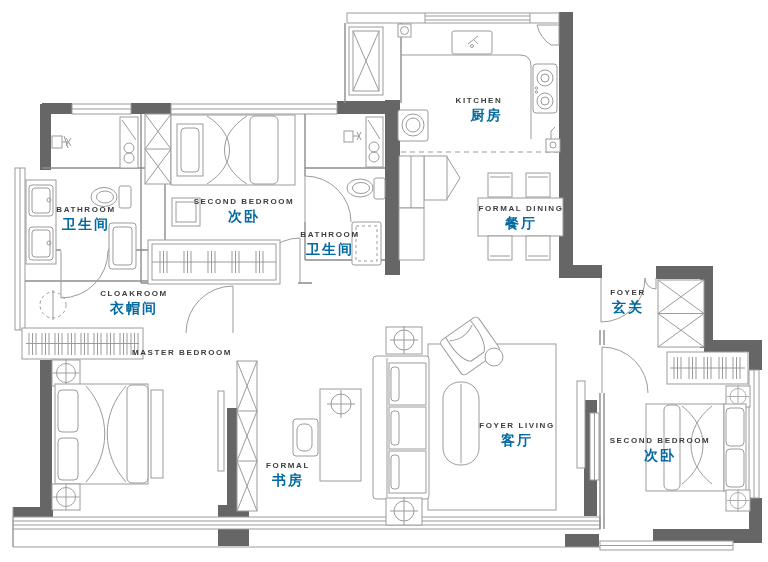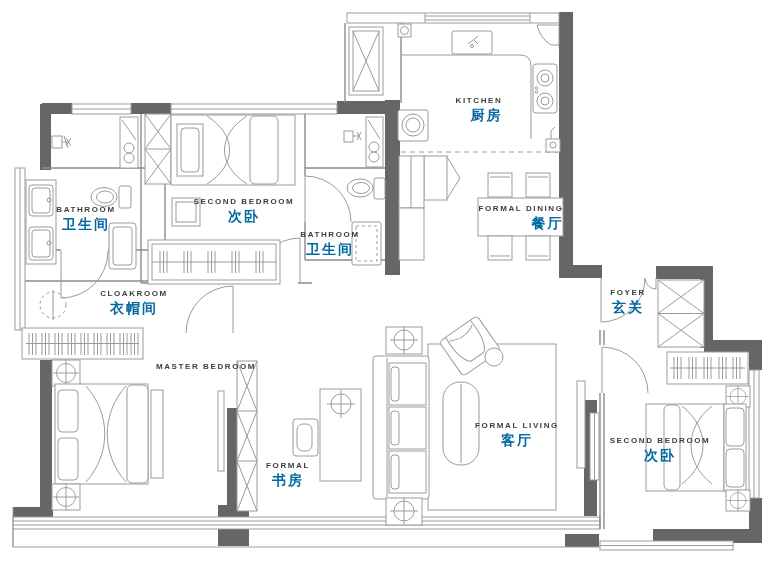--- a/index.html
+++ b/index.html
@@ -422,40 +422,40 @@
       <span class="zh">次卧</span>
     </div>
   <div class="rlabel" style="left:330px;top:230px;">
       <span class="en">BATHROOM</span>
       <span class="zh">卫生间</span>
     </div>
   <div class="rlabel" style="left:479px;top:96px;text-align:right;">
       <span class="en">KITCHEN</span>
       <span class="zh">厨房</span>
     </div>
-  <div class="rlabel" style="left:521px;top:204px;text-align:right;">
+  <div class="rlabel" style="left:521px;top:204px;">
       <span class="en">FORMAL DINING</span>
       <span class="zh">餐厅</span>
     </div>
   <div class="rlabel" style="left:110px;top:289px;margin-left:24px;">
       <span class="en">CLOAKROOM</span>
       <span class="zh">衣帽间</span>
     </div>
   <div class="rlabel" style="left:628px;top:288px;">
       <span class="en">FOYER</span>
       <span class="zh">玄关</span>
     </div>
-  <div class="rlabel" style="left:182px;top:362px;margin-left:24px;">
+  <div class="rlabel" style="left:182px;top:348px;">
       <span class="en">MASTER BEDROOM</span>
     </div>
   <div class="rlabel" style="left:288px;top:461px;">
       <span class="en">FORMAL</span>
       <span class="zh">书房</span>
     </div>
   <div class="rlabel" style="left:517px;top:421px;">
-      <span class="en">FORMAL LIVING</span>
+      <span class="en">FOYER LIVING</span>
       <span class="zh">客厅</span>
     </div>
   <div class="rlabel" style="left:660px;top:436px;">
       <span class="en">SECOND BEDROOM</span>
       <span class="zh">次卧</span>
     </div>
 </div>
 
 </body></html>

